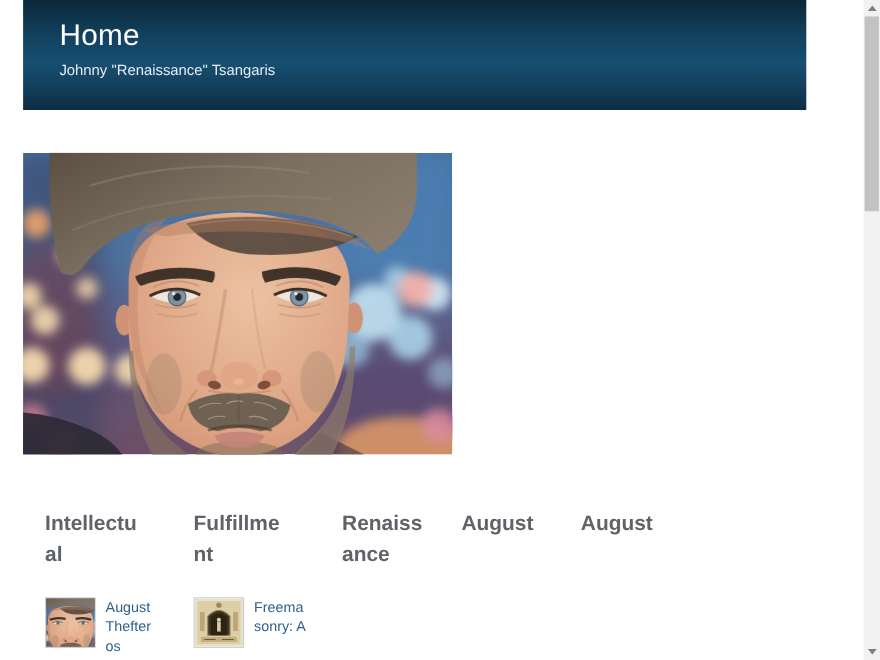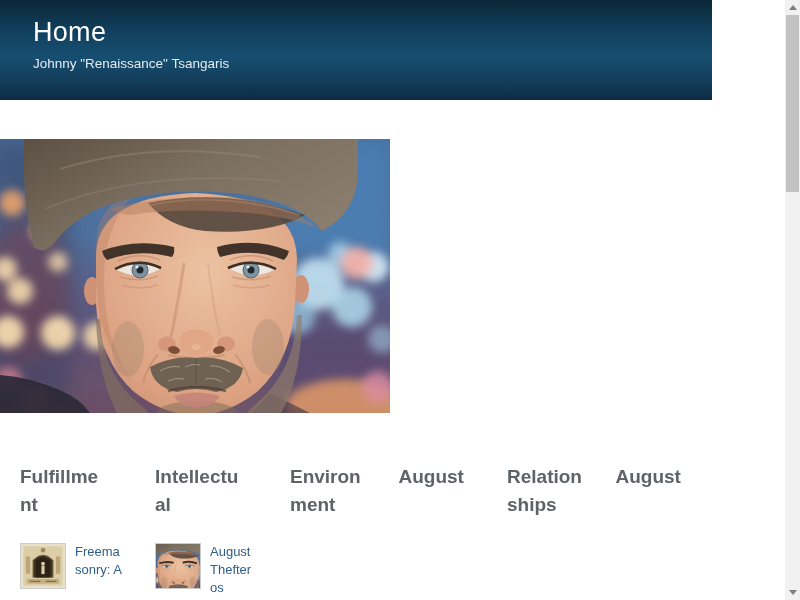--- a/index.html
+++ b/index.html
@@ -2,21 +2,21 @@
 <html><head>
 <meta charset="utf-8">
 <title>Home</title>
 <style>
   html,body { margin:0; padding:0; }
   body {
     width:800px; height:600px; overflow:hidden; position:relative;
     background:#ffffff;
     font-family:"Liberation Sans", sans-serif;
   }
-  .content { width:712px; }
+  .content { width:712px;padding-left:21px; }
 
   
   .app-header {
     height:100px; box-sizing:border-box;
     padding:17px 0 0 33px;
     background:linear-gradient(180deg, #0a2737 0%, #11415f 32%, #174e70 58%, #123c58 82%, #0d2c44 100%);
   }
   .app-header h1 {
     margin:0; font-size:27px; font-weight:400; color:#ffffff; letter-spacing:.3px;
   }
@@ -219,50 +219,47 @@
     <div class="subtitle">Johnny "Renaissance" Tsangaris</div>
   </header>
 
   <main>
     <svg class="portrait" viewBox="0 0 390 274" role="img">
       <use href="#portrait-art"></use>
     </svg>
 
     <section class="categories">
       <div class="category">
+        <h2 class="cat-heading">Intellectual</h2>
+        <div class="item">
+          <svg class="thumb" viewBox="88 22 214 214" preserveAspectRatio="xMidYMid slice" role="img">
+            <use href="#portrait-art"></use>
+          </svg>
+          <a class="item-link">August Thefteros</a>
+        </div>
+      </div>
+
+      <div class="category">
         <h2 class="cat-heading">Fulfillment</h2>
         <div class="item">
           <svg class="thumb" viewBox="0 0 46 46" role="img">
             <use href="#mason-art"></use>
           </svg>
           <a class="item-link">Freemasonry: A</a>
         </div>
       </div>
 
       <div class="category">
-        <h2 class="cat-heading">Intellectual</h2>
-        <div class="item">
-          <svg class="thumb" viewBox="88 22 214 214" preserveAspectRatio="xMidYMid slice" role="img">
-            <use href="#portrait-art"></use>
-          </svg>
-          <a class="item-link">August Thefteros</a>
-        </div>
-      </div>
-
-      <div class="category">
-        <h2 class="cat-heading">Environment</h2>
+        <h2 class="cat-heading">Renaissance</h2>
       </div>
 
       <div class="category">
         <h2 class="cat-heading">August</h2>
       </div>
 
-      <div class="category">
-        <h2 class="cat-heading">Relationships</h2>
-      </div>
 
       <div class="category">
         <h2 class="cat-heading">August</h2>
       </div>
     </section>
   </main>
 </div>
 
 <div class="scrollbar">
   <div class="scroll-btn up">

